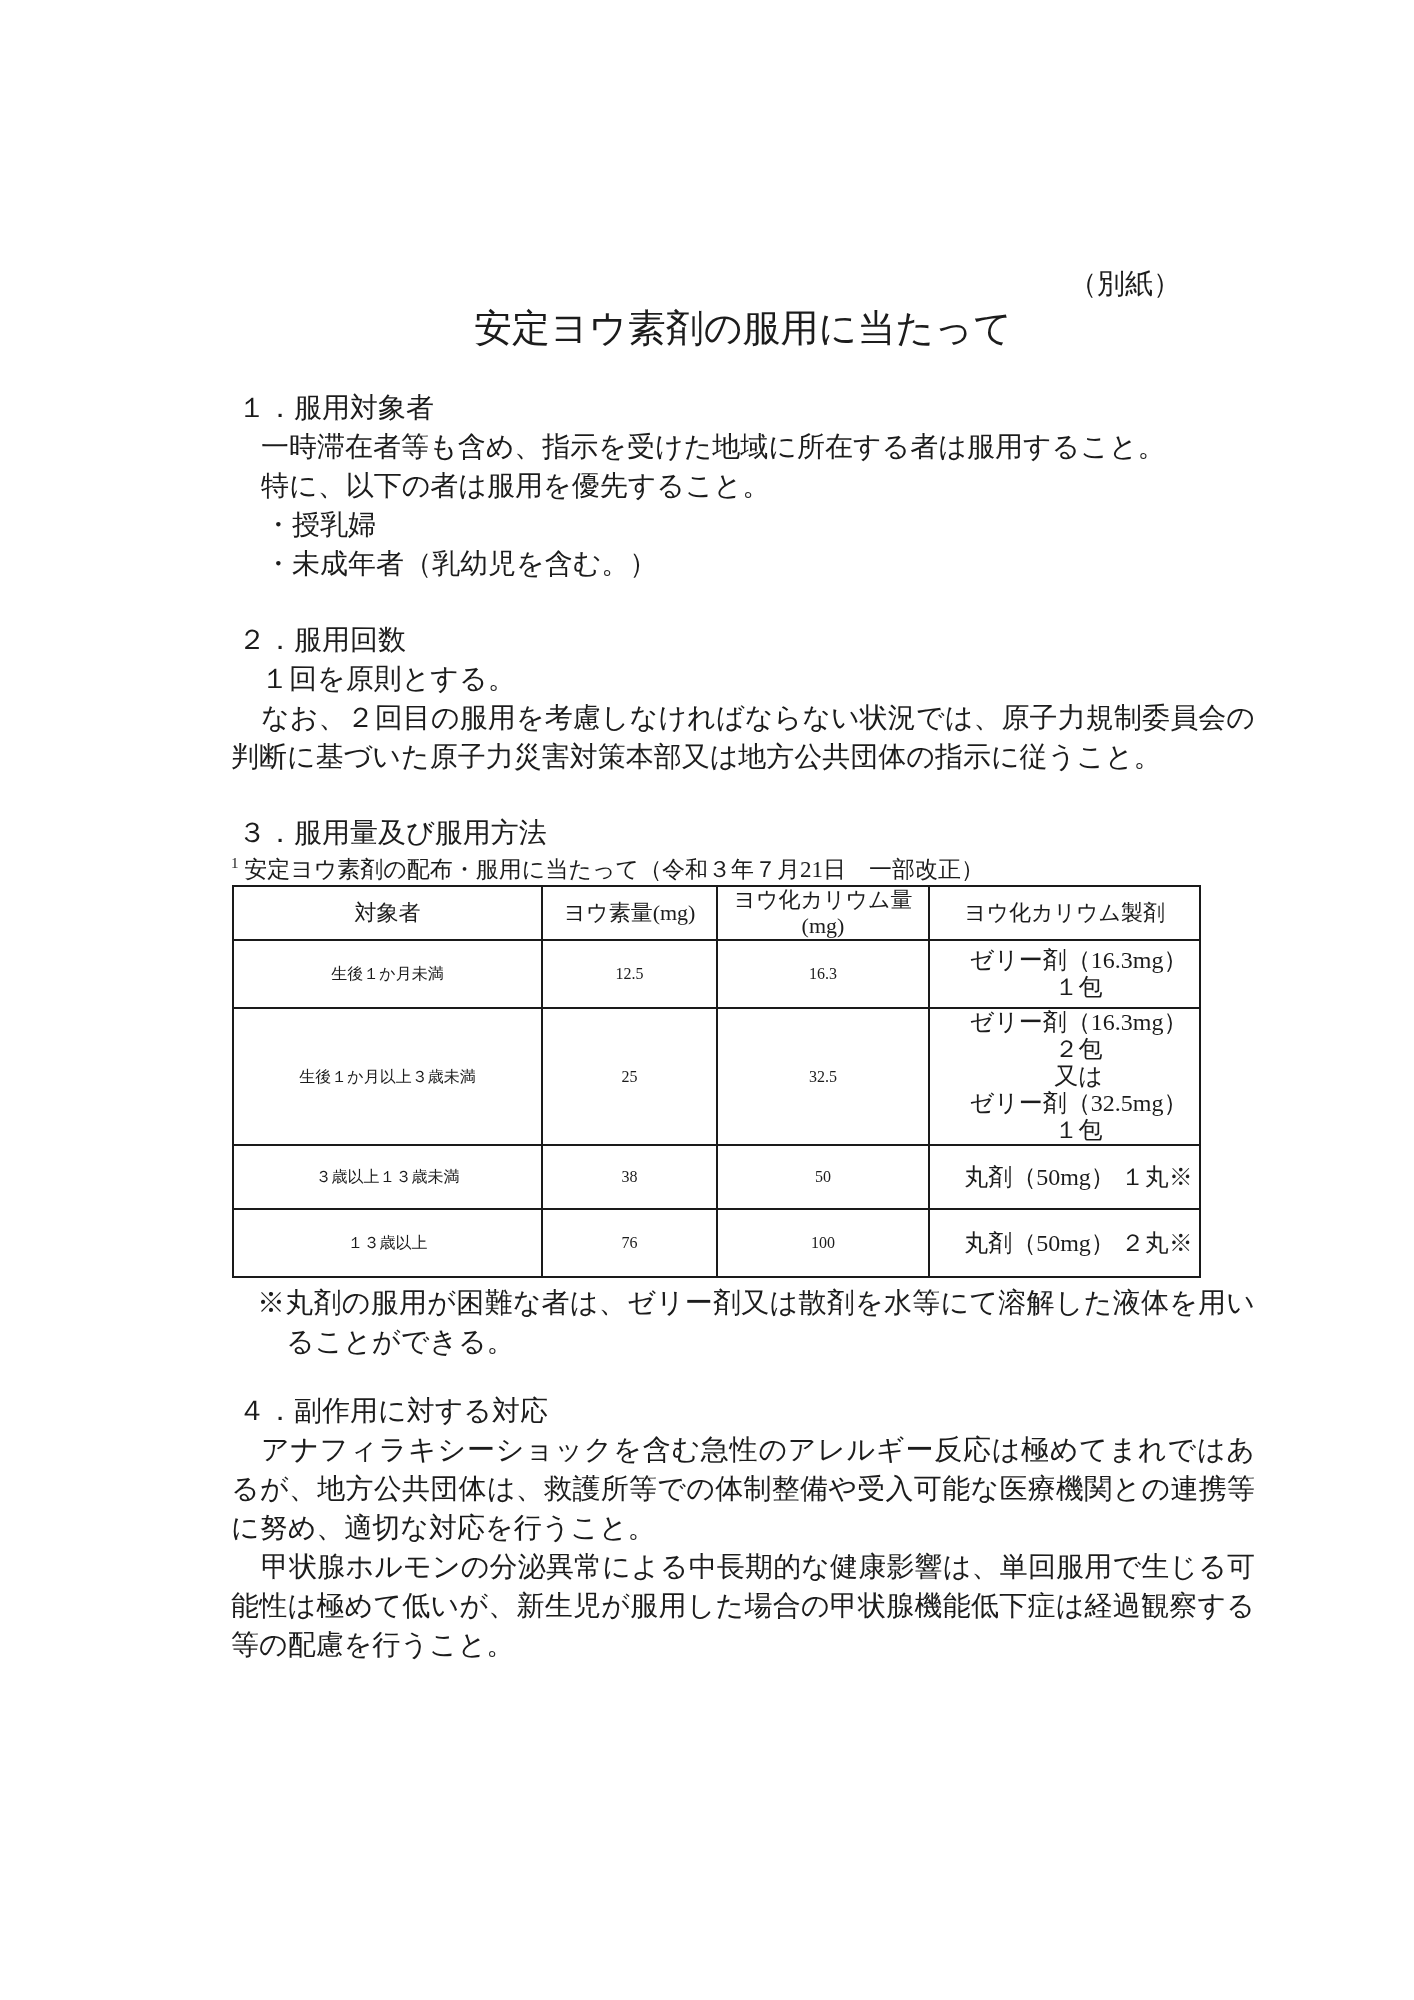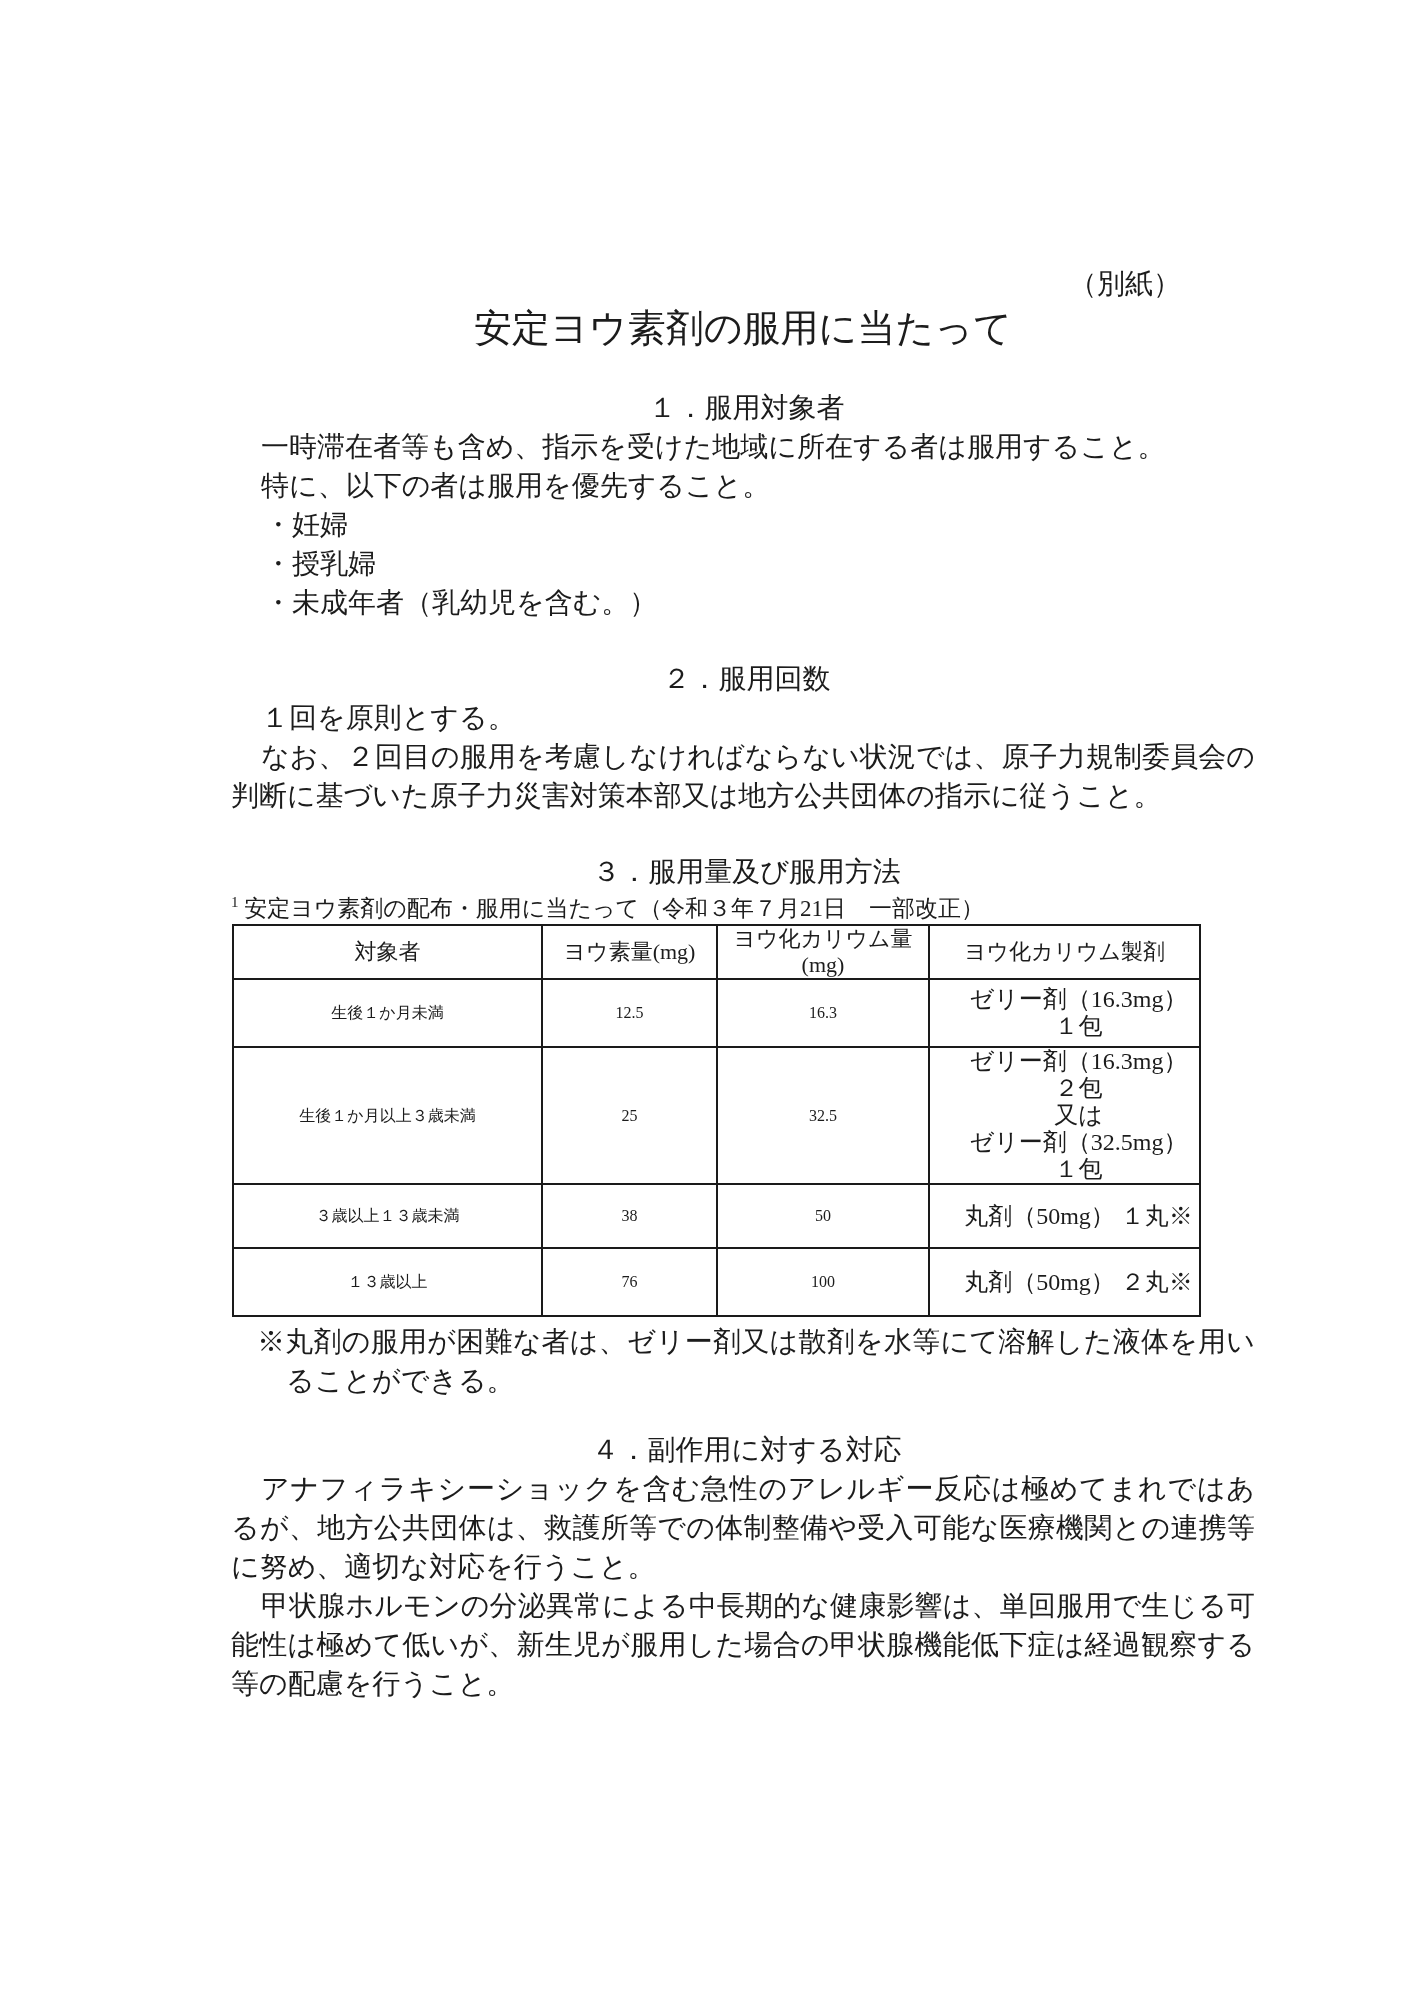--- a/index.html
+++ b/index.html
@@ -34,21 +34,20 @@
     line-height: 40px;
   }
   .doc-title {
     text-align: center;
     font-size: 38px;
     margin-top: 4px;
     line-height: 40px;
   }
   .section-heading {
     margin-left: 7px;
-    text-align: center;
   }
   .mt-sec1 { margin-top: 40px; }
   .mt-sec2 { margin-top: 37px; }
   .mt-sec3 { margin-top: 37px; }
   .mt-sec4 { margin-top: 30px; }
   .indent1 {
     margin-left: 30px;
   }
   .bullets {
     margin-left: 33px;
@@ -123,21 +122,20 @@
 <div class="page">
   <div class="content">
 
     <div class="besshi">（別紙）</div>
 
     <div class="doc-title">安定ヨウ素剤の服用に当たって</div>
 
     <div class="section-heading mt-sec1">１．服用対象者</div>
     <div class="indent1">一時滞在者等も含め、指示を受けた地域に所在する者は服用すること。</div>
     <div class="indent1">特に、以下の者は服用を優先すること。</div>
-    <div class="bullets">・妊婦</div>
     <div class="bullets">・授乳婦</div>
     <div class="bullets">・未成年者（乳幼児を含む。）</div>
 
     <div class="section-heading mt-sec2">２．服用回数</div>
     <div class="indent1">１回を原則とする。</div>
     <div class="para">なお、２回目の服用を考慮しなければならない状況では、原子力規制委員会の判断に基づいた原子力災害対策本部又は地方公共団体の指示に従うこと。</div>
 
     <div class="section-heading mt-sec3">３．服用量及び服用方法</div>
     <div class="footnote"><span class="sup">1</span><span> 安定ヨウ素剤の配布・服用に当たって（令和３年７月21日　一部改正）</span></div>
 

